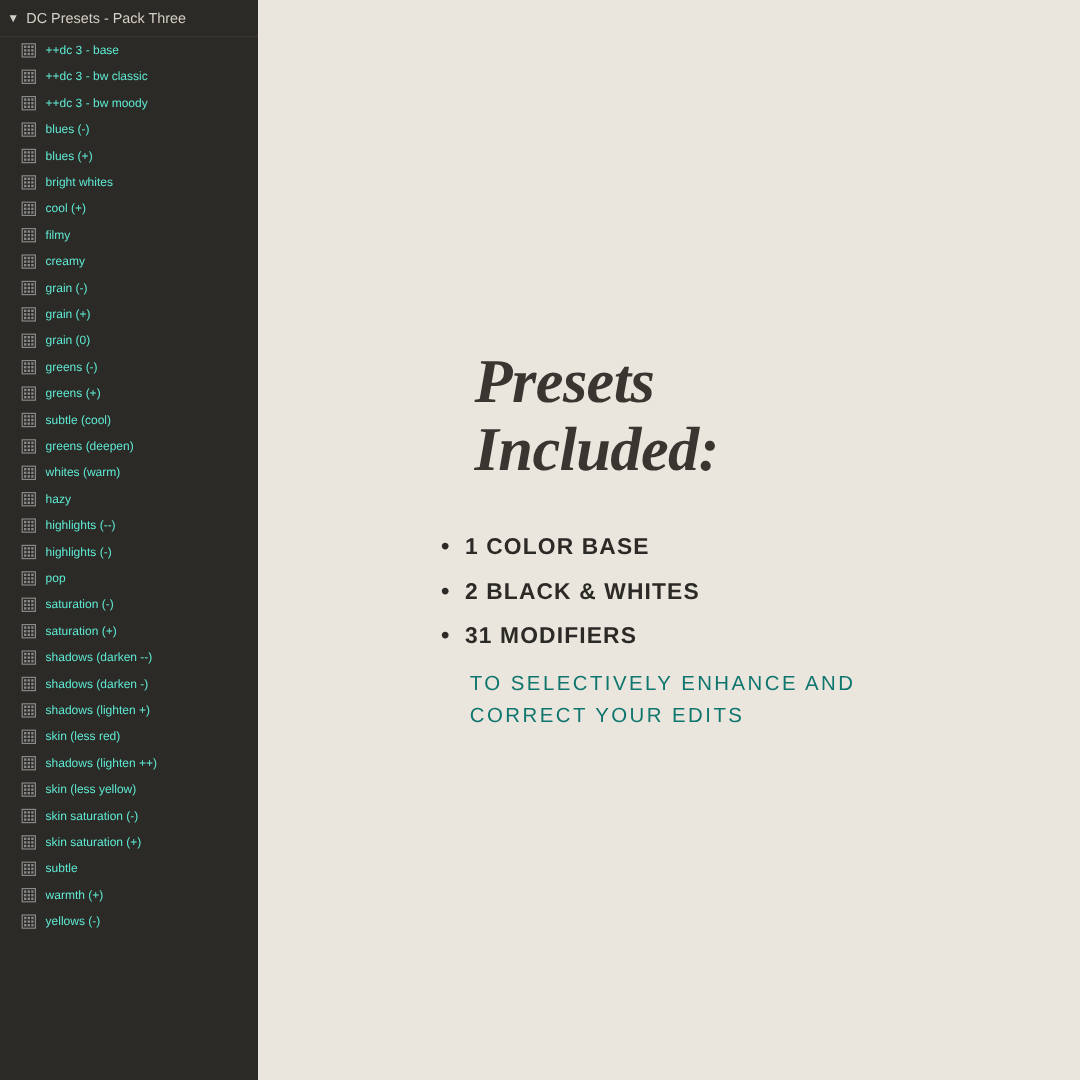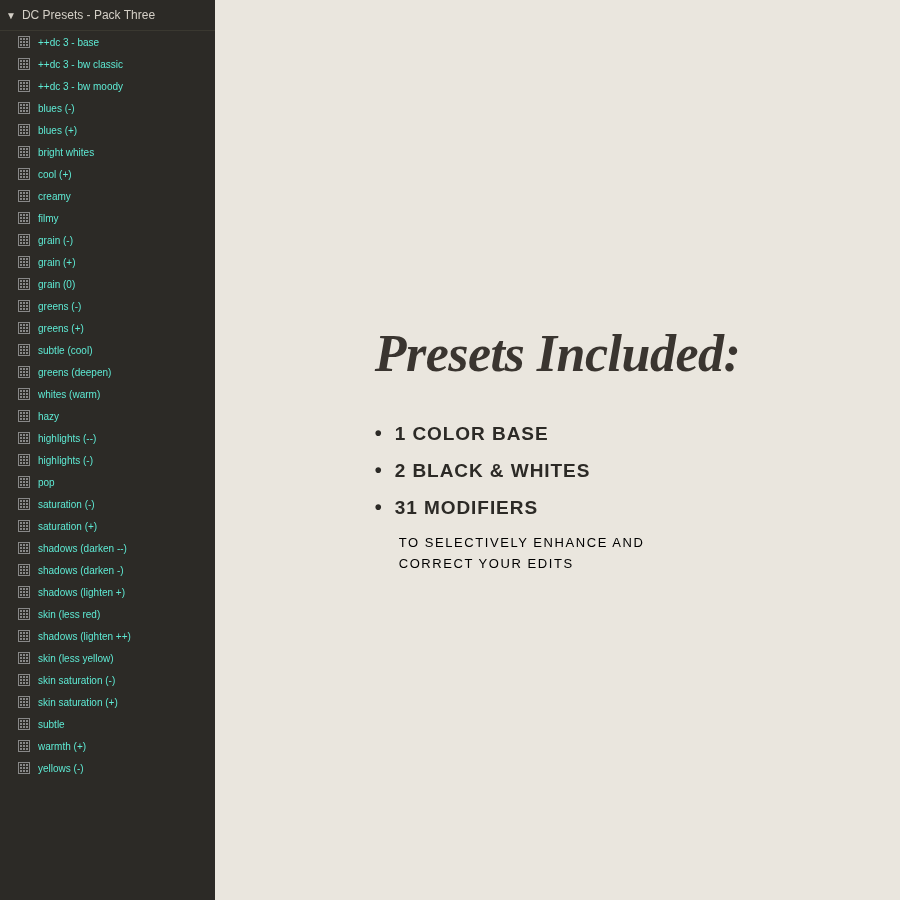--- a/index.html
+++ b/index.html
@@ -103,51 +103,52 @@
     }
 
     .heading {
       font-family: Georgia, 'Times New Roman', serif;
       font-style: italic;
       font-size: 52px;
       color: #3a3530;
       margin-bottom: 40px;
       line-height: 1.1;
       letter-spacing: -0.5px;
+      margin-left: 28px;
     }
 
     .bullet-list {
       list-style: none;
       margin-bottom: 10px;
     }
 
     .bullet-list li {
       display: flex;
-      align-items: center;
+      align-items: flex-end;
       margin-bottom: 14px;
       font-size: 19px;
       font-weight: 700;
       color: #2c2a26;
       letter-spacing: 0.05em;
       text-transform: uppercase;
     }
 
     .bullet-list li::before {
       content: '•';
       margin-right: 12px;
       font-size: 20px;
       color: #2c2a26;
       flex-shrink: 0;
     }
 
     .subtitle-text {
-      font-size: 13px;
+      font-size: 17px;
       letter-spacing: 0.12em;
       text-transform: uppercase;
-      color: #000000;
+      color: #0f766e;
       margin-left: 24px;
       line-height: 1.6;
     }
   </style>
 </head>
 <body>
 
 <div id="sidebar">
   <div class="sidebar-header">
     <span class="chevron">▼</span>
@@ -273,37 +274,37 @@
             <span></span>
             <span></span>
             <span></span>
             <span></span>
             <span></span>
             <span></span>
             <span></span>
             <span></span>
           </div>
         </span>
+        <span>filmy</span>
+      </div>
+      <div class="preset-item">
+        <span class="preset-icon">
+          <div class="grid-icon">
+            <span></span>
+            <span></span>
+            <span></span>
+            <span></span>
+            <span></span>
+            <span></span>
+            <span></span>
+            <span></span>
+            <span></span>
+          </div>
+        </span>
         <span>creamy</span>
-      </div>
-      <div class="preset-item">
-        <span class="preset-icon">
-          <div class="grid-icon">
-            <span></span>
-            <span></span>
-            <span></span>
-            <span></span>
-            <span></span>
-            <span></span>
-            <span></span>
-            <span></span>
-            <span></span>
-          </div>
-        </span>
-        <span>filmy</span>
       </div>
       <div class="preset-item">
         <span class="preset-icon">
           <div class="grid-icon">
             <span></span>
             <span></span>
             <span></span>
             <span></span>
             <span></span>
             <span></span>

